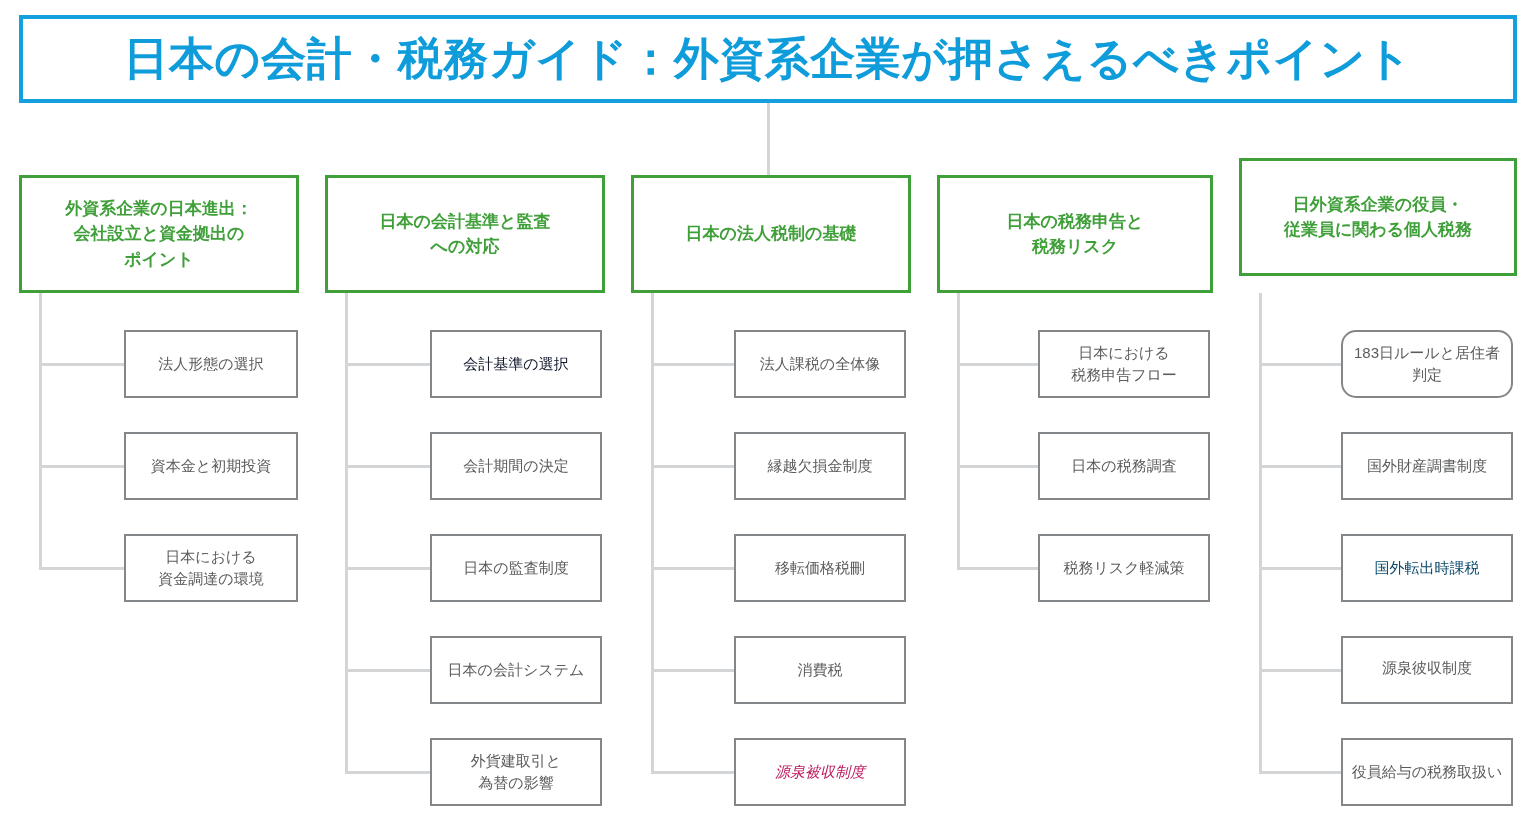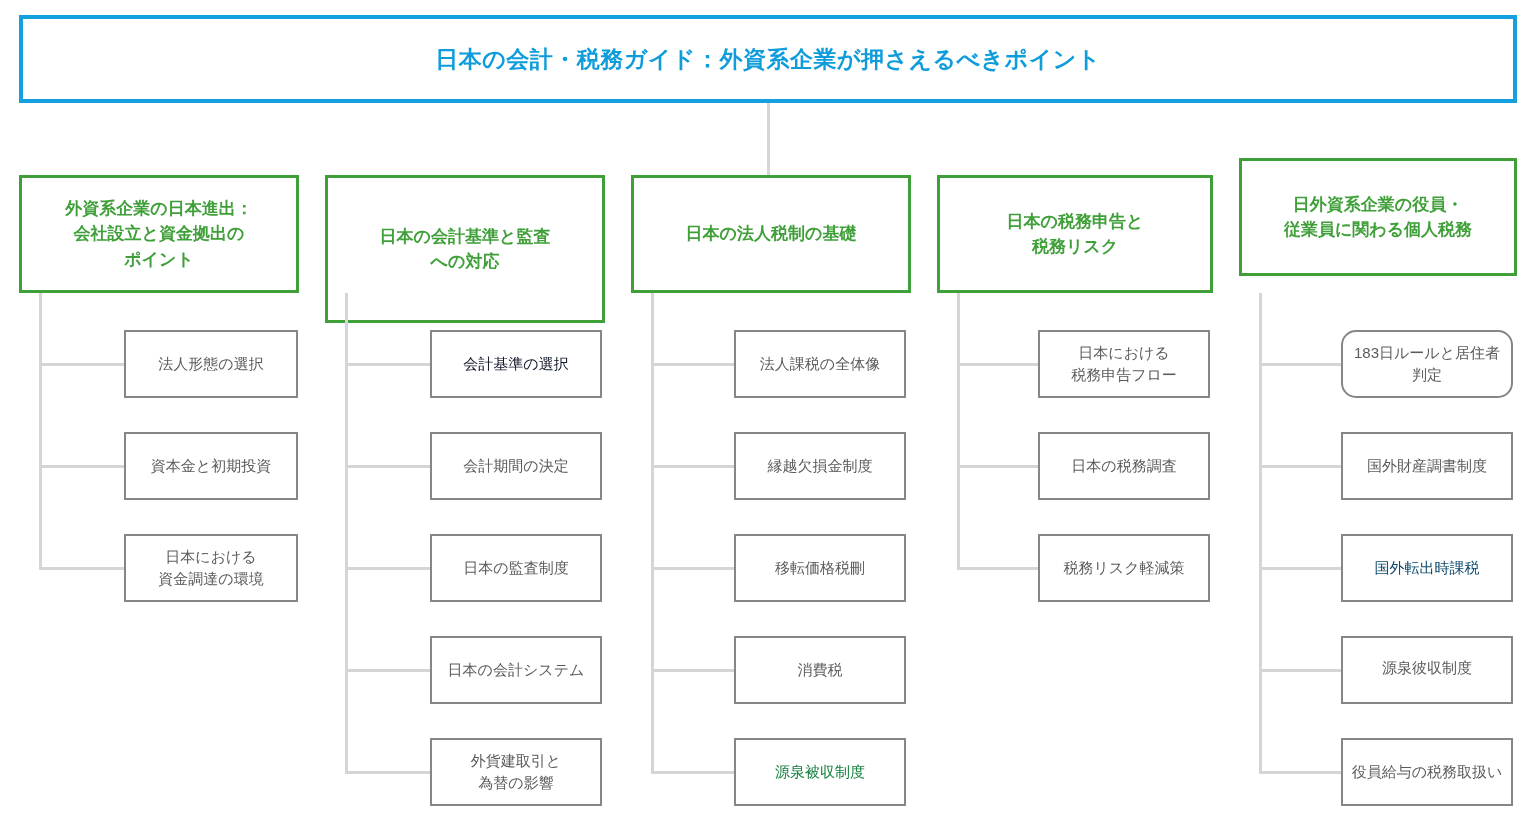--- a/index.html
+++ b/index.html
@@ -29,21 +29,21 @@
     height: 88px;
     box-sizing: border-box;
     border: 4px solid var(--accent, #14A0DE);
     background: #ffffff;
     display: flex;
     align-items: center;
     justify-content: center;
   }
   .title-text {
     color: #0F9CDB;
-    font-size: 23px;
+    font-size: 45px;
     font-weight: bold;
     letter-spacing: 0.5px;
     line-height: 1.25;
     text-align: center;
     white-space: nowrap;
   }
 
   
   .trunk {
     position: absolute;
@@ -131,21 +131,21 @@
           <div>資本金と初期投資</div>
         </div>
       </div>
       <div class="hline" style="left: 39px; top: 567px; width: 85px; background: rgb(211, 213, 214);"></div>
       <div class="leaf" style="left: 124px; top: 534px; width: 174px; height: 68px; border-color: rgb(132, 135, 137);">
         <div class="leaf-text" style="color: rgb(90, 91, 93);">
           <div>日本における</div>
           <div>資金調達の環境</div>
         </div>
       </div>
-      <div class="col-head" style="left: 325px; top: 175px; width: 280px; height: 148px; border-color: rgb(63, 159, 56);">
+      <div class="col-head" style="left: 325px; top: 175px; width: 280px; height: 118px; border-color: rgb(63, 159, 56);">
         <div class="col-head-text" style="color: rgb(63, 159, 56);">
           <div>日本の会計基準と監査</div>
           <div>への対応</div>
         </div>
       </div>
       <div class="vline" style="left: 345px; top: 293px; height: 479px; background: rgb(211, 213, 214);"></div>
       <div class="hline" style="left: 345px; top: 363px; width: 85px; background: rgb(211, 213, 214);"></div>
       <div class="leaf" style="left: 430px; top: 330px; width: 172px; height: 68px; border-color: rgb(132, 135, 137);">
         <div class="leaf-text" style="color: #0f172a;">
           <div>会計基準の選択</div>
@@ -201,21 +201,21 @@
         </div>
       </div>
       <div class="hline" style="left: 651px; top: 669px; width: 83px; background: rgb(211, 213, 214);"></div>
       <div class="leaf" style="left: 734px; top: 636px; width: 172px; height: 68px; border-color: rgb(132, 135, 137);">
         <div class="leaf-text" style="color: rgb(90, 91, 93);">
           <div>消費税</div>
         </div>
       </div>
       <div class="hline" style="left: 651px; top: 771px; width: 83px; background: rgb(211, 213, 214);"></div>
       <div class="leaf" style="left: 734px; top: 738px; width: 172px; height: 68px; border-color: rgb(132, 135, 137);">
-        <div class="leaf-text" style="color: #15803d;">
+        <div class="leaf-text" style="color: #be185d; font-style: italic;">
           <div>源泉被収制度</div>
         </div>
       </div>
       <div class="col-head" style="left: 937px; top: 175px; width: 276px; height: 118px; border-color: rgb(63, 159, 56);">
         <div class="col-head-text" style="color: rgb(63, 159, 56);">
           <div>日本の税務申告と</div>
           <div>税務リスク</div>
         </div>
       </div>
       <div class="vline" style="left: 957px; top: 293px; height: 275px; background: rgb(211, 213, 214);"></div>

